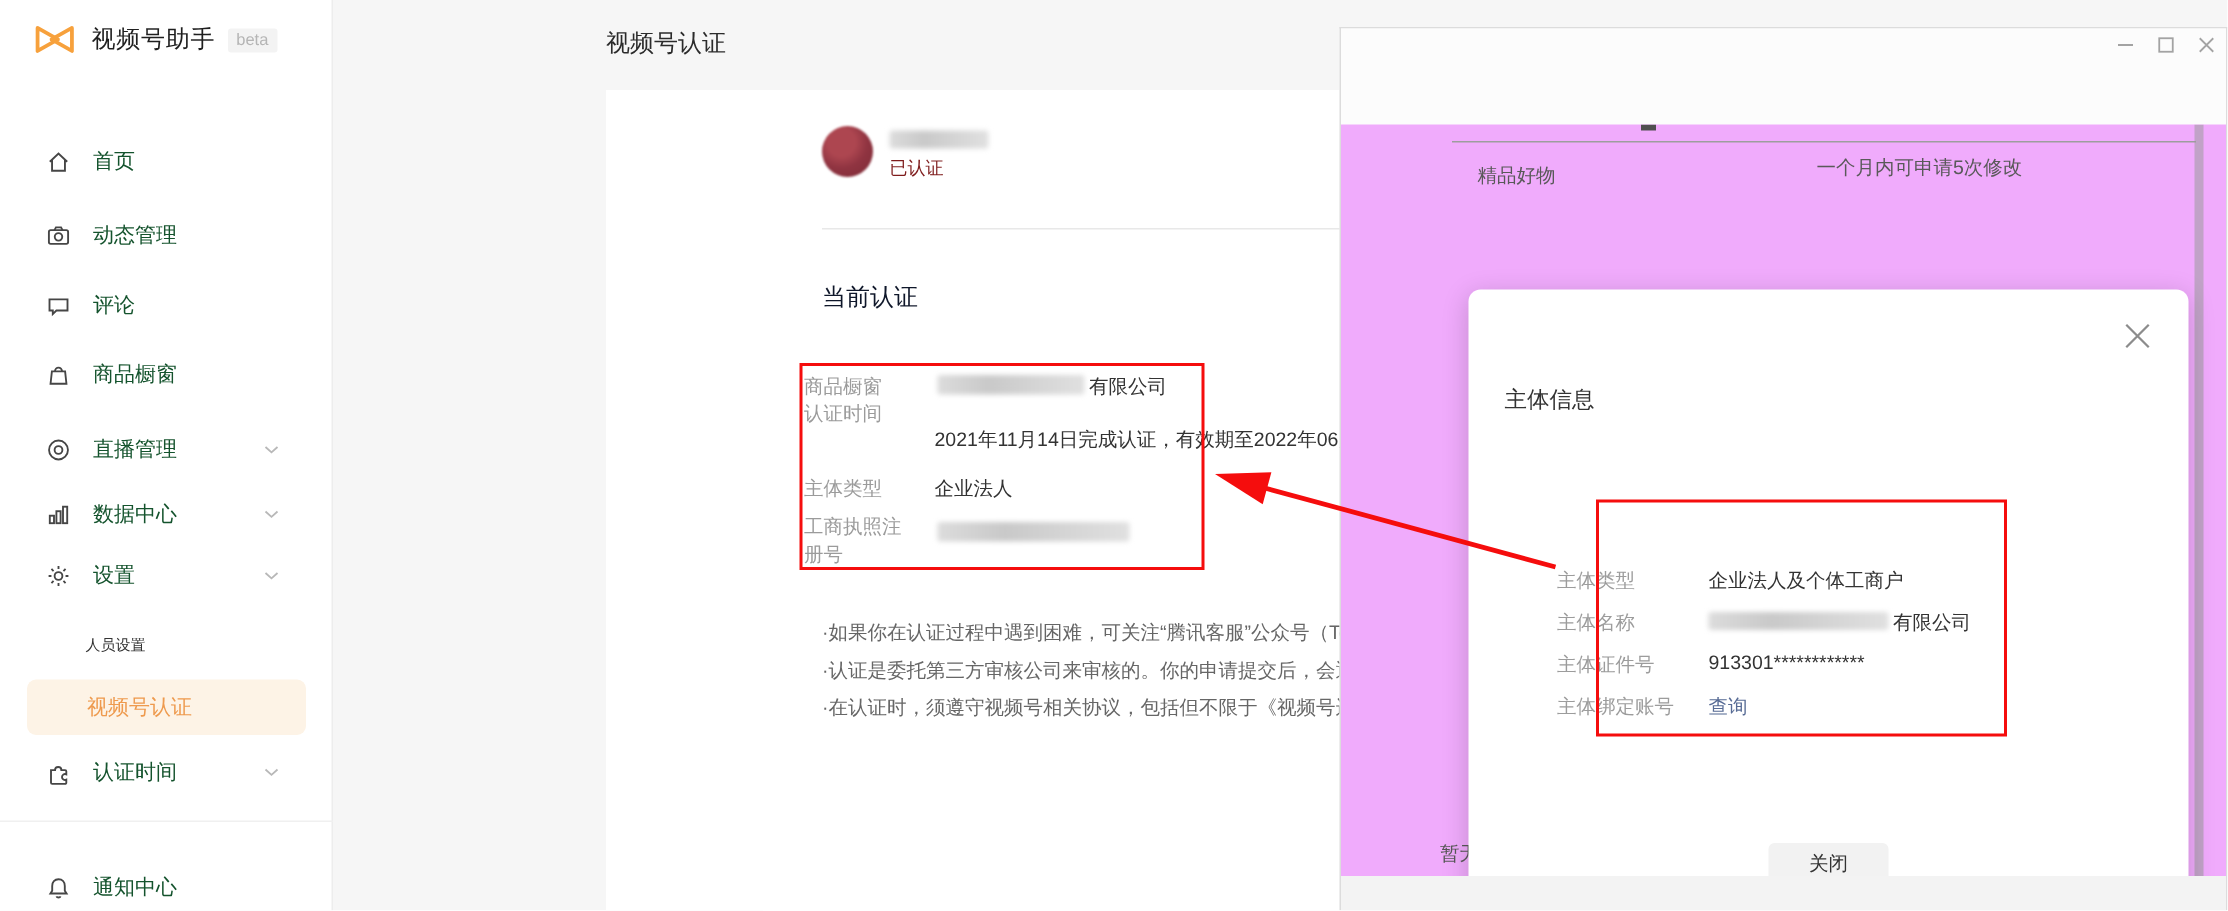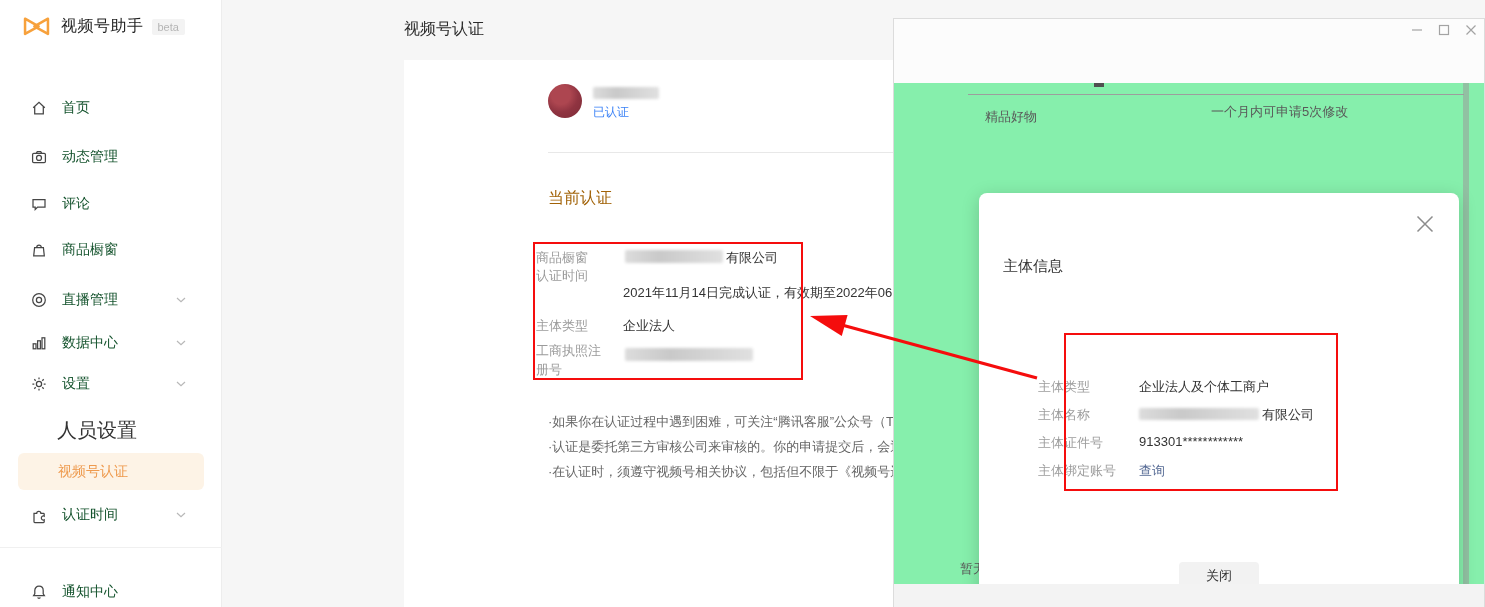--- a/index.html
+++ b/index.html
@@ -7,44 +7,44 @@
   .screen { position:relative; width:1485px; height:607px; background:#f6f6f6; overflow:hidden; }
 
   
   .sidebar { position:absolute; left:0; top:0; width:222px; height:607px; background:#fff; border-right:1px solid #ededed; z-index:3; }
   .logo-row { position:absolute; left:20px; top:13px; display:flex; align-items:center; gap:8px; }
   .logo-text { font-size:16px; color:#1f1f1f; font-weight:500; letter-spacing:.5px; }
   .beta-badge { font-size:11px; color:#b5b5b5; background:#f3f3f3; padding:2px 6px; border-radius:2px; }
   .nav-item { position:absolute; left:30px; height:24px; display:flex; align-items:center; gap:14px; font-size:14px; color:#14532d; cursor:default;text-align:center; }
   .nav-item svg.ni { width:18px; height:18px; stroke:#464646; fill:none; stroke-width:1.25; }
   .chev { position:absolute; left:146px; top:9px; }
-  .sub-item { position:absolute; left:57px; height:24px; display:flex; align-items:center; font-size:20px; color:#333; }
+  .sub-item { position:absolute; left:57px; height:24px; display:flex; align-items:center; font-size:10px; color:#333; }
   .active-pill { position:absolute; left:18px; top:453px; width:186px; height:37px; background:#fdf3e6; border-radius:6px; display:flex; align-items:center; padding-left:40px; font-size:14px; color:#ee9a4e; }
   .side-divider { position:absolute; left:0; top:547px; width:222px; height:1px; background:#f0f0f0; }
 
   
   .page-title { position:absolute; left:404px; top:19px; font-size:16px; color:#2b2b2b; font-weight:500; z-index:2; }
   .card { position:absolute; left:404px; top:60px; width:1056px; height:547px; background:#fff; z-index:2; }
   .avatar { position:absolute; left:144px; top:24px; width:34px; height:34px; border-radius:50%;
             background:radial-gradient(circle at 38% 32%, #ad4650 0 30%, #903441 55%, #7c2b36 100%); filter:blur(.7px); }
   .blur-block { background:linear-gradient(90deg,#dcdcdc,#c9c9c9 35%,#d4d4d4 65%,#e0e0e0); border-radius:2px; filter:blur(1.7px); position:absolute; }
-  .verified { position:absolute; left:189px; top:44px; font-size:12px; color:#3b82f6; }
+  .verified { position:absolute; left:189px; top:44px; font-size:12px; color:#7f1d1d; }
   .profile-divider { position:absolute; left:144px; top:92px; width:870px; height:1px; background:#e8e8e8; }
-  .section-title { position:absolute; left:144px; top:128px; font-size:16px; color:#a16207; font-weight:500; }
+  .section-title { position:absolute; left:144px; top:128px; font-size:16px; color:#0f172a; font-weight:500; }
   .f-label { position:absolute; left:132px; font-size:13px; color:#9b9b9b; line-height:19px; }
   .f-value { position:absolute; left:219px; font-size:13px; color:#333; line-height:19px; white-space:nowrap; }
   .red-box { position:absolute; border:2px solid #f50d0d; z-index:5; pointer-events:none; }
   .note { position:absolute; left:144px; font-size:13px; color:#666; white-space:nowrap; }
 
   
   .app-window { position:absolute; left:893px; top:18px; width:592px; height:589px; background:#fff; border:1px solid #dcdcdc; border-bottom:none; z-index:10; }
   .titlebar { position:absolute; left:0; top:0; width:100%; height:64px; background:#fcfcfc; }
   .win-controls { position:absolute; right:6px; top:4px; display:flex; gap:13px; }
   .win-btn { width:14px; height:14px; display:flex; align-items:center; justify-content:center; }
-  .dimmed { position:absolute; left:0; top:64px; width:590px; height:501px; background:#86efac; overflow:hidden; }
+  .dimmed { position:absolute; left:0; top:64px; width:590px; height:501px; background:#f0abfc; overflow:hidden; }
   .dim-text { position:absolute; font-size:13px; color:#595959; white-space:nowrap; }
   .dim-line { position:absolute; height:1px; background:#9d9d9d; }
   .dim-scroll { position:absolute; left:569px; top:0; width:6px; height:501px; background:#9b9b9b; opacity:.55; }
   .win-bottom { position:absolute; left:0; top:565px; width:590px; height:24px; background:#f3f3f3; }
 
   
   .modal { position:absolute; left:85px; top:110px; width:480px; height:415px; background:#fff; border-radius:8px; box-shadow:0 4px 18px rgba(0,0,0,.18); }
   .modal-title { position:absolute; left:24px; top:24px; font-size:15px; color:#333;margin-top:40px; }
   .modal-close { position:absolute; left:433px; top:18px; width:26px; height:26px; display:flex; align-items:center; justify-content:center; cursor:pointer; }
   .modal-intro { position:absolute; left:59px; top:141px; font-size:12px; color:#9c9c9c; white-space:nowrap; }

